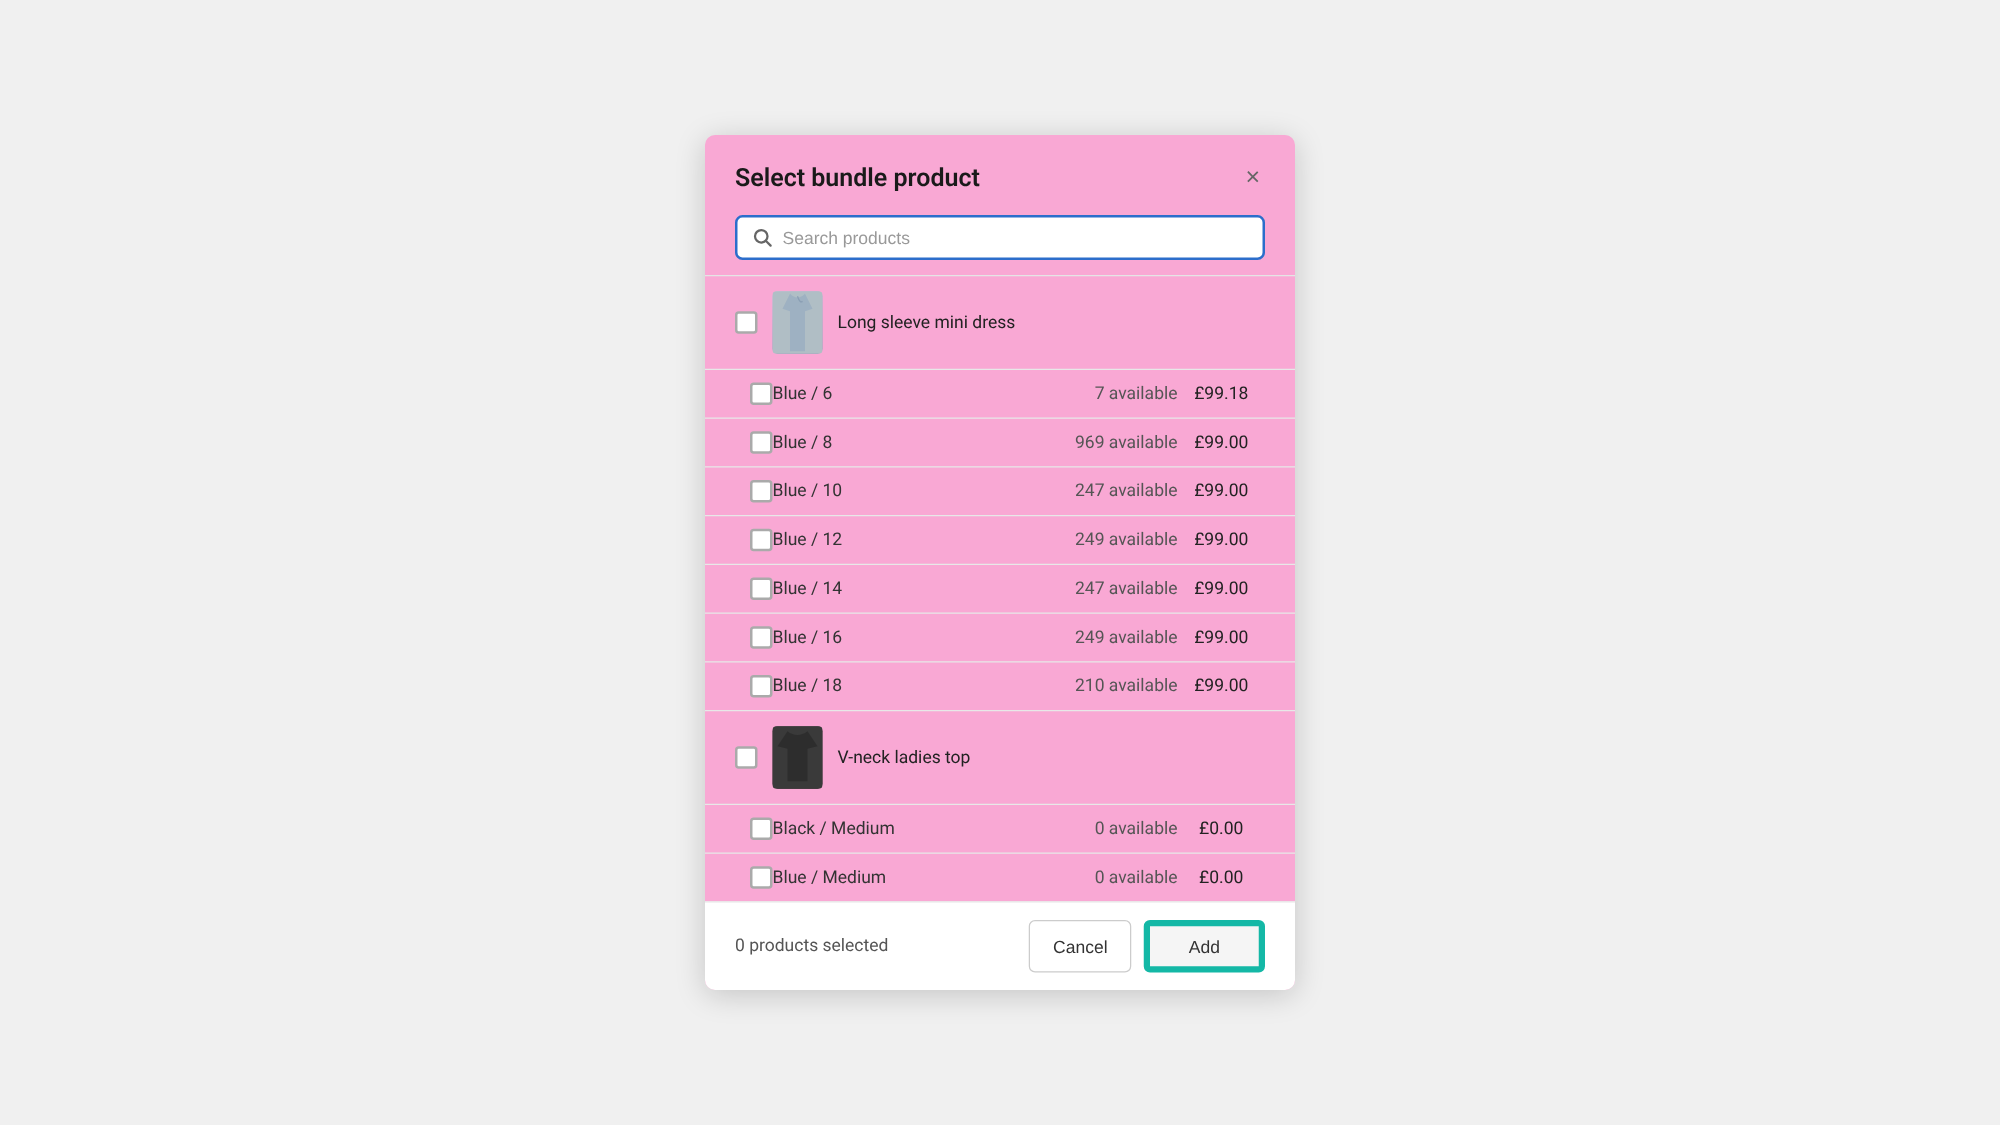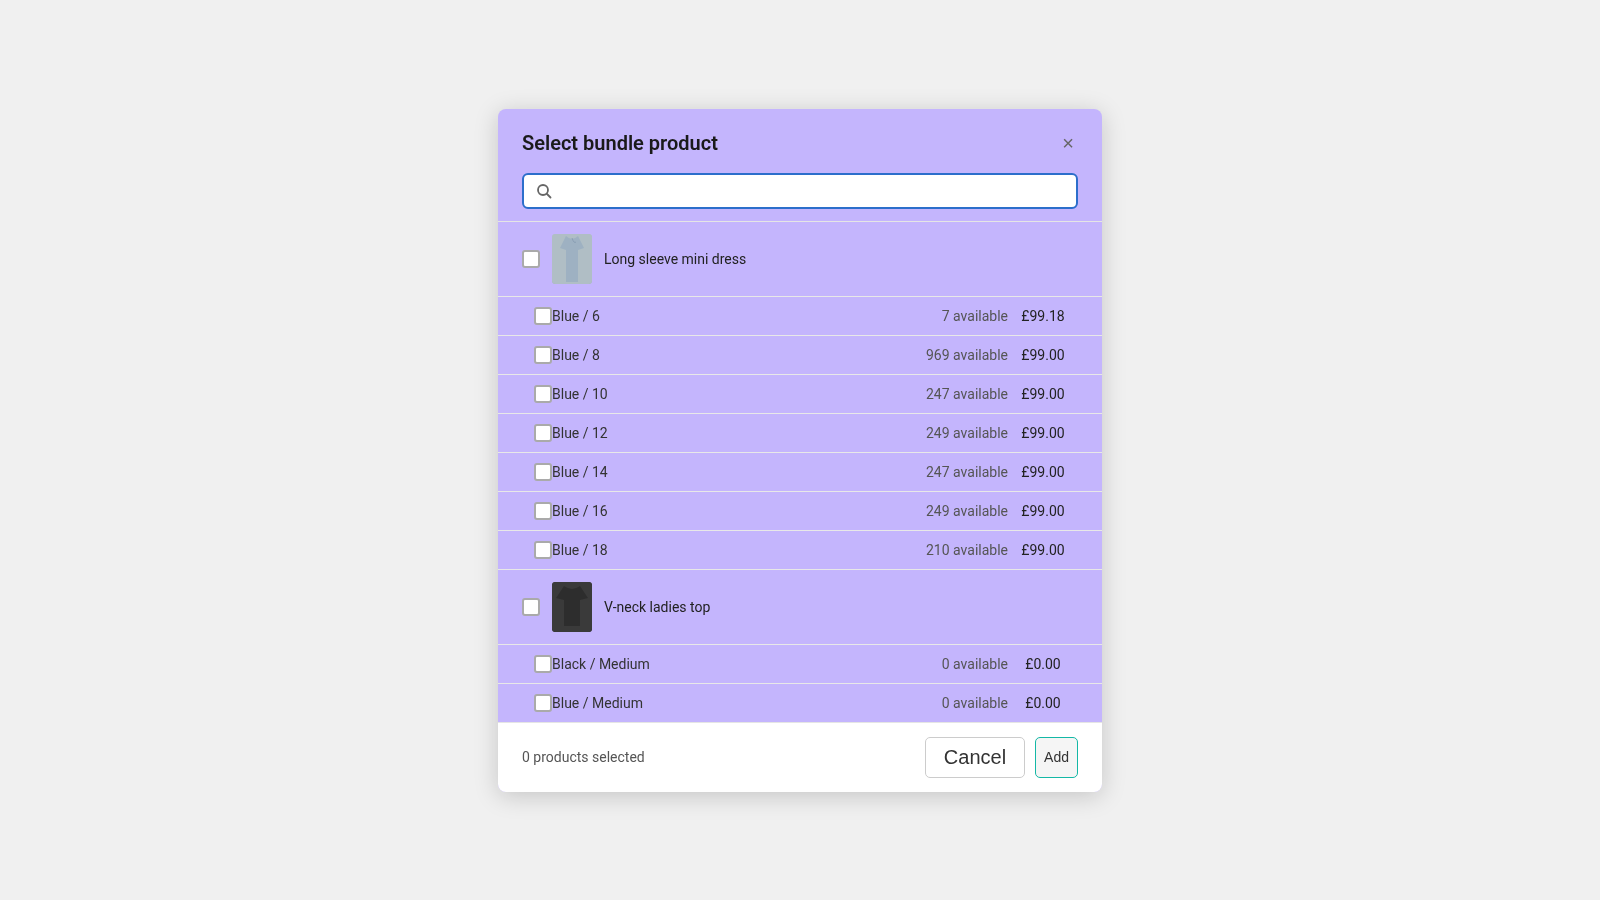--- a/index.html
+++ b/index.html
@@ -18,24 +18,24 @@
 
     .modal-overlay {
       display: flex;
       align-items: center;
       justify-content: center;
       width: 100%;
       height: 100%;
     }
 
     .modal {
-      background: #c4b5fd;
+      background: #f9a8d4;
       border-radius: 8px;
       box-shadow: 0 4px 24px rgba(0,0,0,0.18);
-      width: 604px;
+      width: 472px;
       max-height: 820px;
       display: flex;
       flex-direction: column;
       overflow: hidden;
     }
 
     .modal-header {
       display: flex;
       align-items: center;
       justify-content: space-between;
@@ -206,28 +206,28 @@
     .footer-buttons {
       display: flex;
       gap: 10px;
     }
 
     .btn-cancel {
       padding: 8px 18px;
       border: 1px solid #ccc;
       border-radius: 5px;
       background: #fff;
-      font-size: 20px;
+      font-size: 14px;
       cursor: pointer;
       color: #333;
     }
 
     .btn-add {
-      padding: 8px 8px;
-      border: 1px solid #14b8a6;
+      padding: 8px 31px;
+      border: 5px solid #14b8a6;
       border-radius: 5px;
       background: #f5f5f5;
       font-size: 14px;
       cursor: pointer;
       color: #333;
       font-weight: 500;
     }
   </style>
 </head>
 <body>
@@ -241,20 +241,21 @@
     </div>
 
     <div class="search-container">
       <div class="search-input-wrapper">
         <span class="search-icon-wrap">
           <svg width="16" height="16" viewBox="0 0 16 16" fill="none">
             <circle cx="7" cy="7" r="5" stroke="#666" stroke-width="1.8"></circle>
             <line x1="11" y1="11" x2="14.5" y2="14.5" stroke="#666" stroke-width="1.8" stroke-linecap="round"></line>
           </svg>
         </span>
+        <input type="text" class="search-input" placeholder="Search products" style="">
       </div>
     </div>
 
     <div class="product-list" id="product-list">
     <div class="product-row">
           <div class="checkbox"></div>
           <div class="product-thumb-dress">
             <svg viewBox="0 0 40 50" width="40" height="50" style="display:block;">
         <rect width="40" height="50" fill="#b0bec5" rx="3"></rect>
         <path d="M14 2 Q20 8 26 2 L32 14 L26 16 L26 48 L14 48 L14 16 L8 14 Z" fill="#9aaec1" opacity="0.8"></path>

